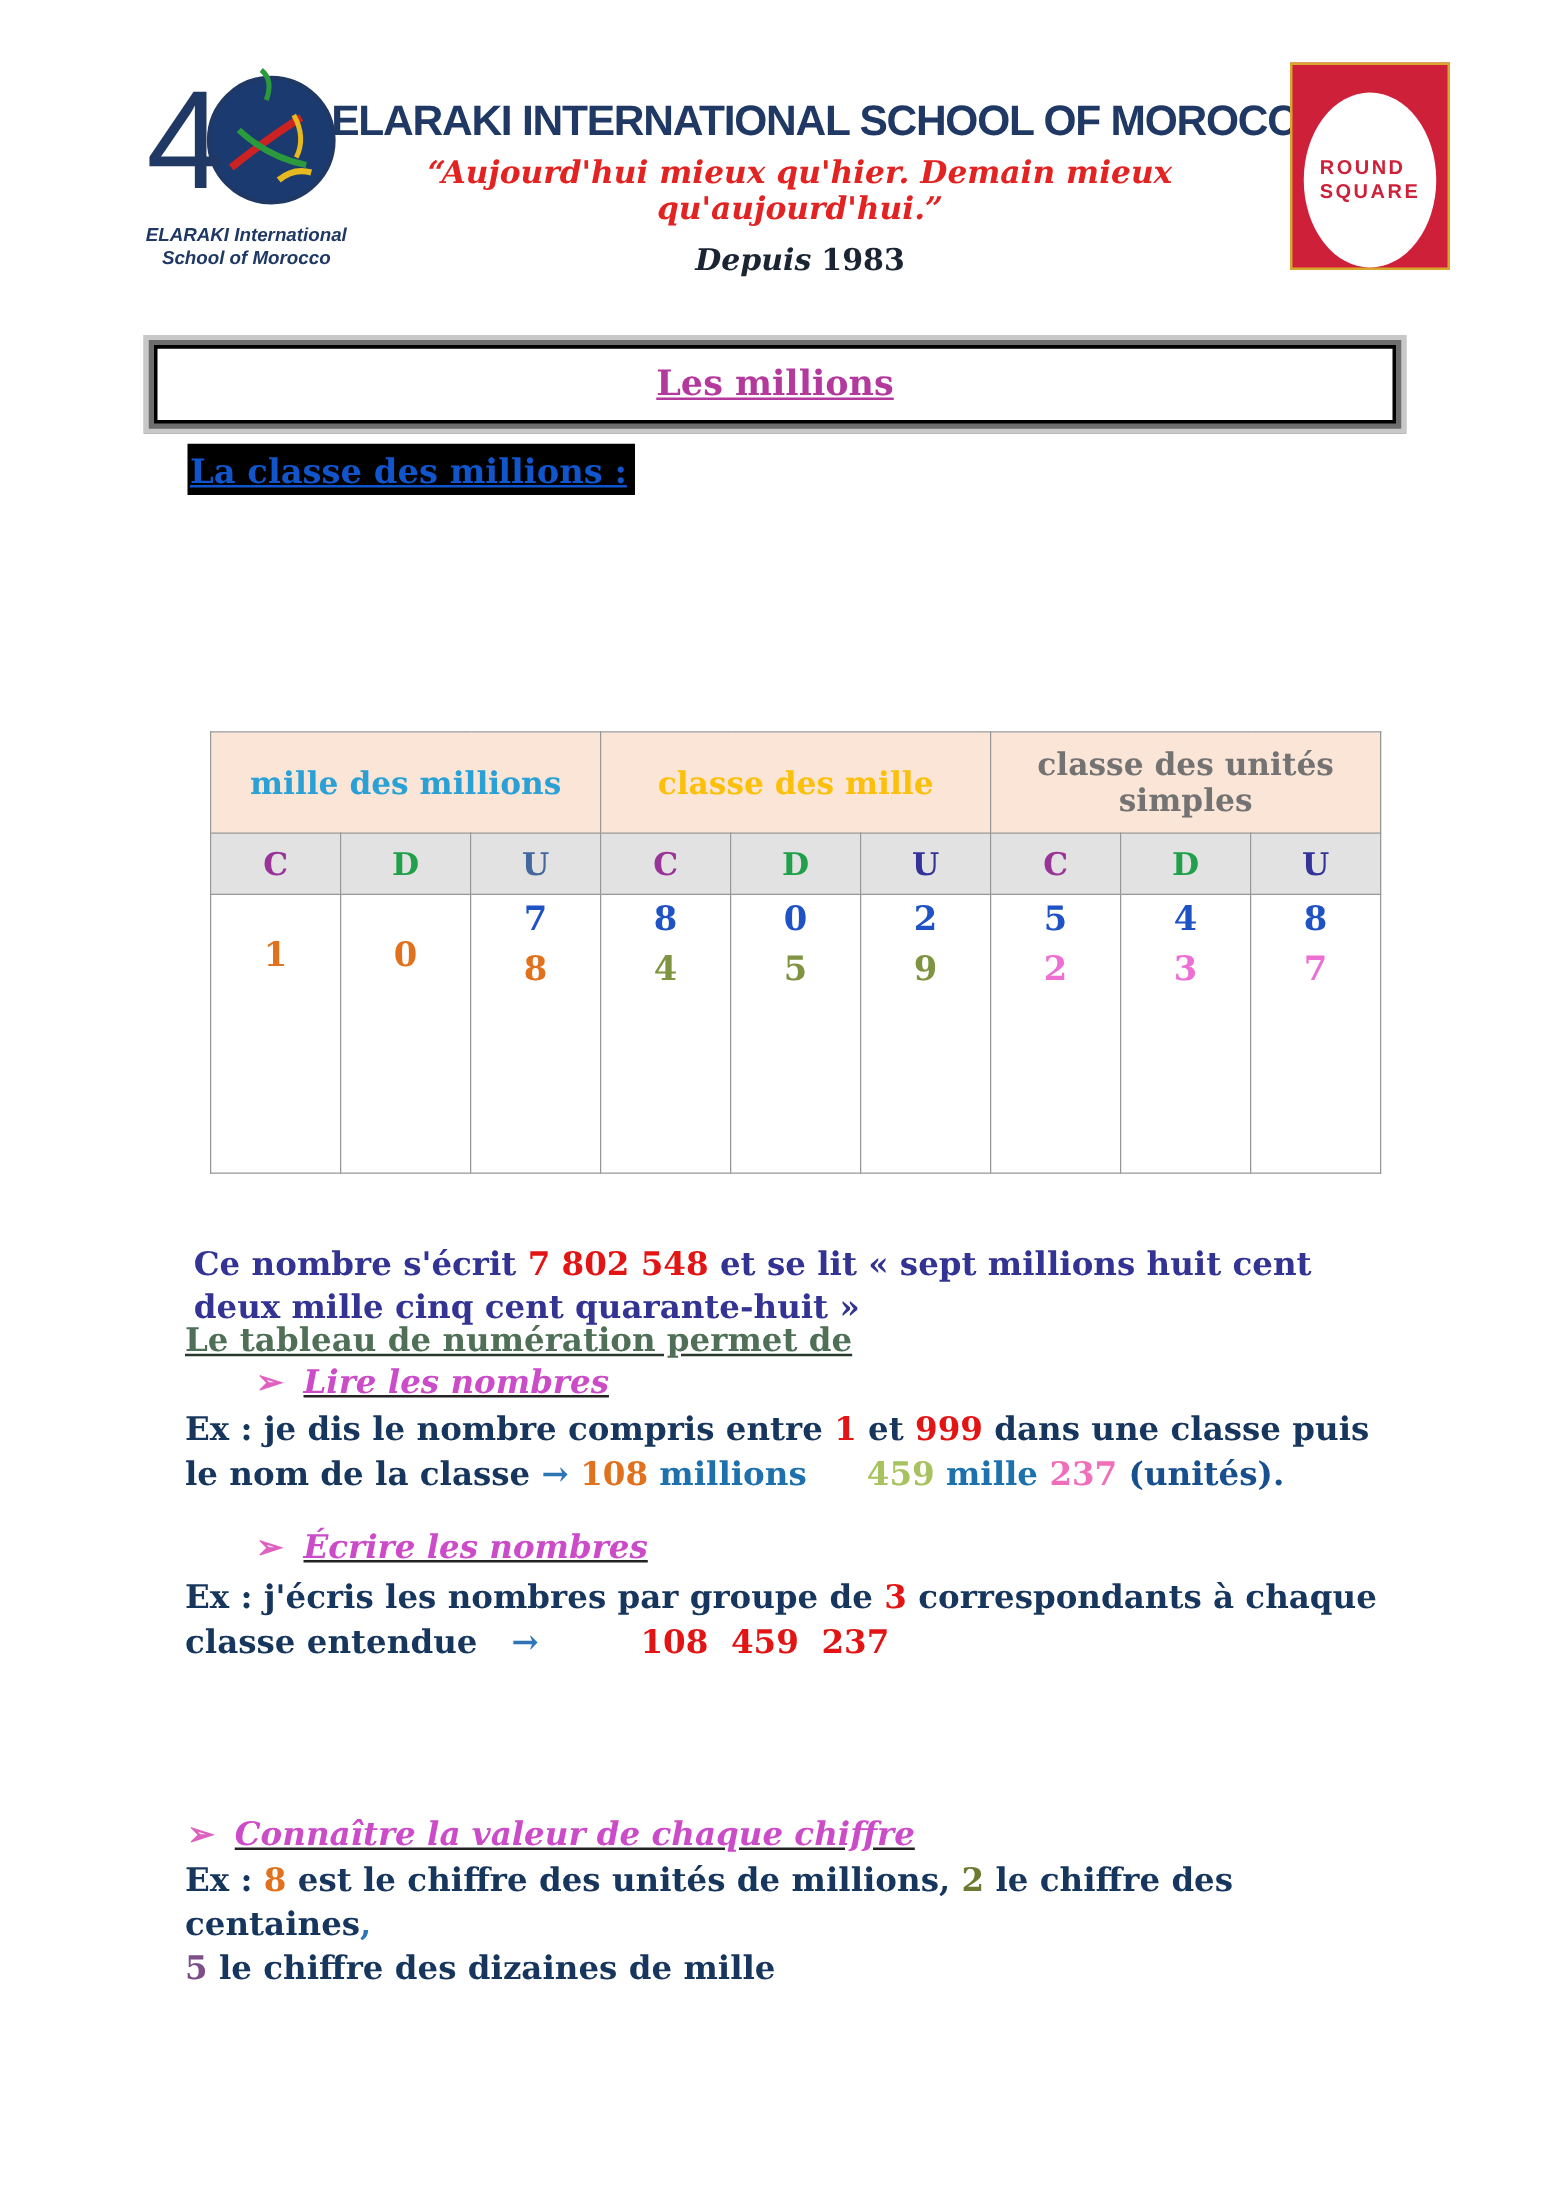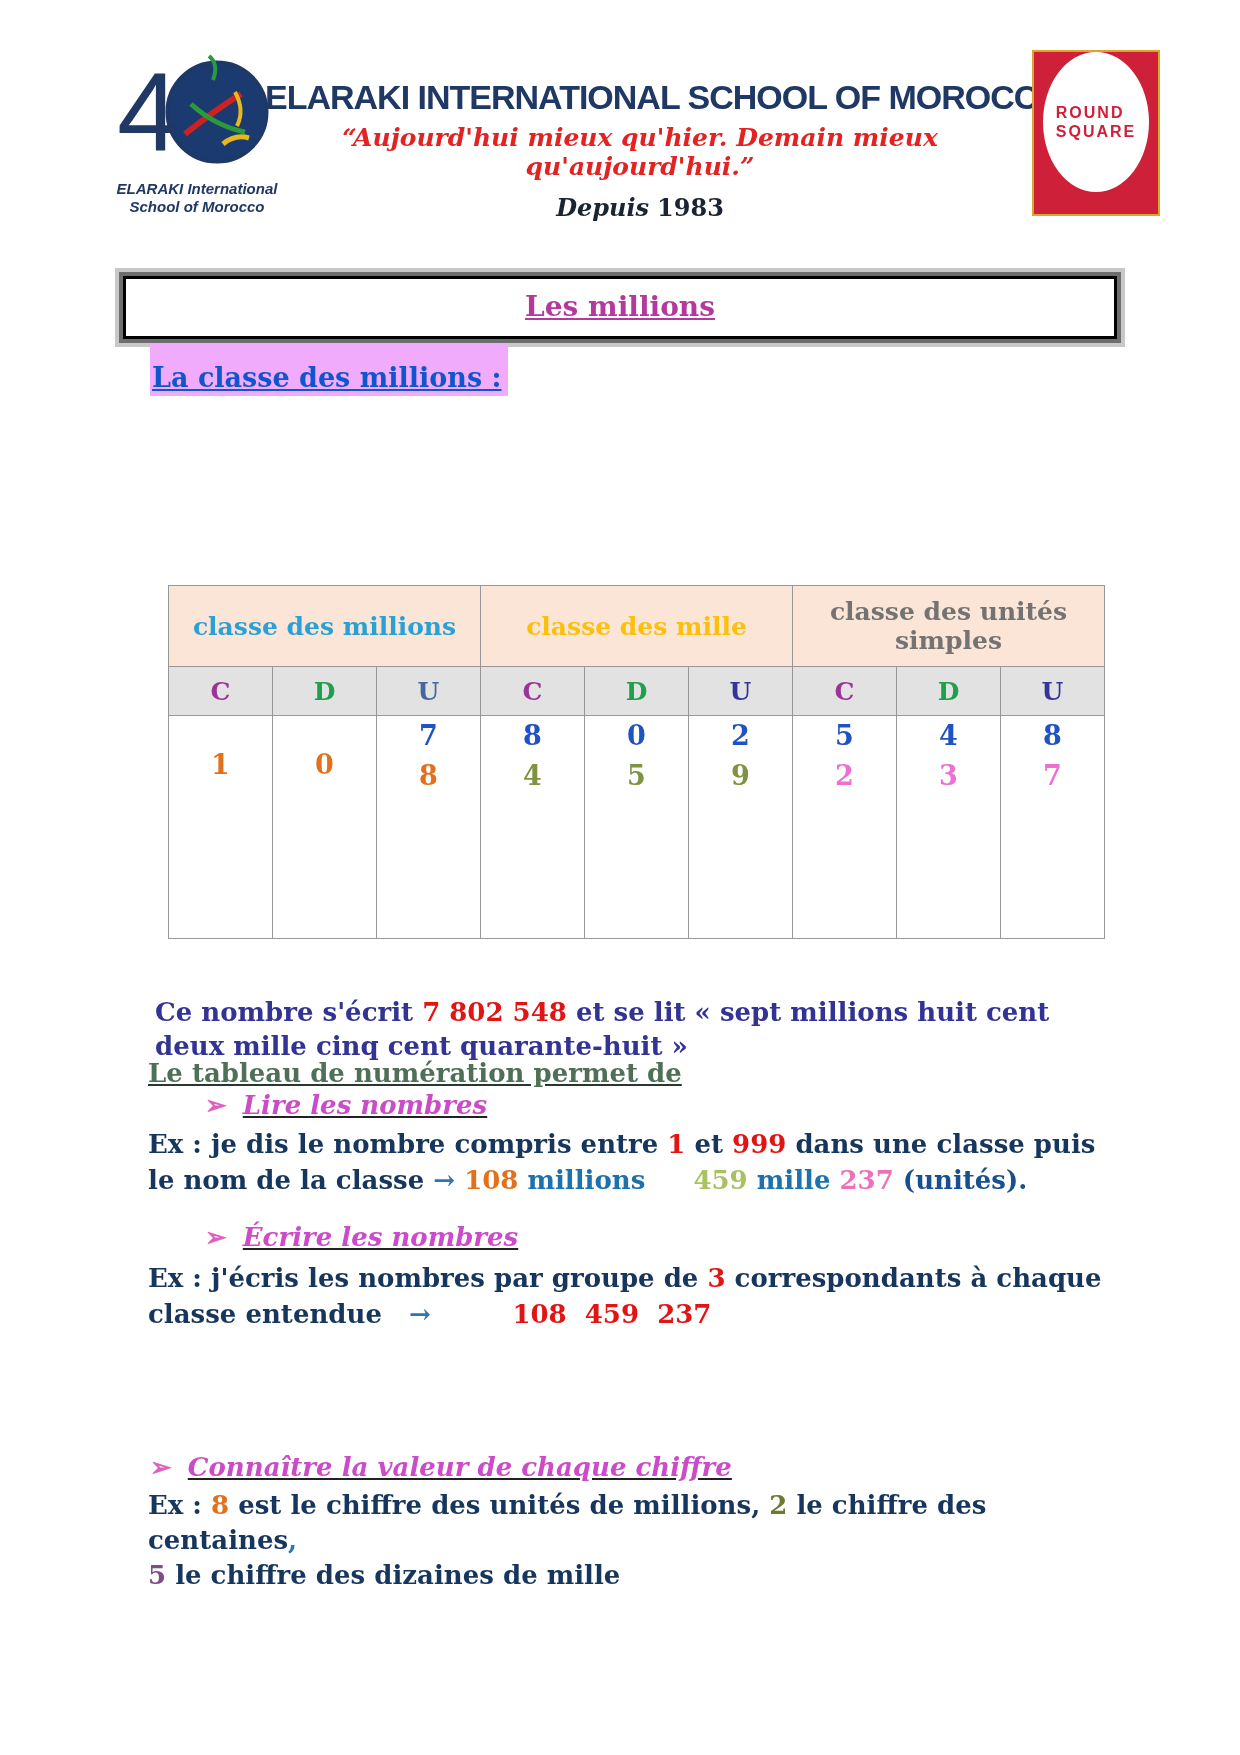--- a/index.html
+++ b/index.html
@@ -10,36 +10,36 @@
   .logo-left{position:absolute;left:92px;top:52px;width:210px;text-align:center;}
   .logo-org{margin-top:2px;font-family:"Liberation Sans",sans-serif;font-style:italic;
             font-weight:700;font-size:15px;line-height:18px;color:#1f3864;}
   .header-center{position:absolute;left:265px;top:78px;width:750px;text-align:center;}
   .school-name{font-family:"Liberation Sans",sans-serif;font-weight:700;font-size:34px;
                letter-spacing:-1px;color:#1f3864;white-space:nowrap;}
   .tagline{margin-top:6px;font-style:italic;font-size:25px;color:#e32222;}
   .since{margin-top:12px;font-size:24px;color:#1a2433;}
   .since .script{font-style:italic;margin-right:8px;}
   .round-square{position:absolute;left:1032px;top:50px;width:128px;height:166px;background:#ce2038;
-                border:2px solid #d9a62e;display:flex;align-items:flex-start;justify-content:center;box-sizing:border-box;}
+                border:2px solid #d9a62e;display:flex;align-items:flex-end;justify-content:center;box-sizing:border-box;}
   .rs-circle{width:106px;height:140px;background:#fff;border-radius:50%;display:flex;
              flex-direction:column;align-items:center;justify-content:center;}
   .rs-text{color:#ce2038;font-family:"Liberation Sans",sans-serif;font-weight:700;
            font-size:16px;letter-spacing:2px;line-height:1.2;text-align:left;}
 
   
   .title-box-outer{position:absolute;left:115px;top:268px;width:1010px;box-sizing:border-box;
                    background:#6e6e6e;border:4px solid #c8c8c8;padding:4px;}
   .title-box-inner{background:#ffffff;border:3px solid #000;text-align:center;padding:11px 0 13px;}
   .doc-title{color:#b3399c;font-size:28px;text-decoration:underline;}
 
   
   .section-heading{position:absolute;left:150px;top:362px;}
-  .section-heading span{background:#f0abfc;color:#1155cc;font-size:27px;
-                        text-decoration:underline;padding:18px 6px 3px 2px;}
+  .section-heading span{background:#000000;color:#1155cc;font-size:27px;
+                        text-decoration:underline;padding:7px 6px 3px 2px;}
   .intro{position:absolute;left:150px;top:412px;width:940px;font-size:26px;line-height:33px;
          color:#17365d;white-space:pre-wrap;}
 
   
   table.pv{position:absolute;left:168px;top:585px;border-collapse:collapse;table-layout:fixed;}
   table.pv td{border:1px solid #979797;padding:0;}
   .class-cell{height:80px;background:#fbe5d6;text-align:center;font-size:25px;}
   .h-millions{color:#29a0d6;}
   .h-mille{color:#fcc00a;}
   .h-unites{color:#737373;}
@@ -139,21 +139,21 @@
         <col style="width:104px">
       <col style="width:104px">
         <col style="width:104px">
         <col style="width:104px">
       <col style="width:104px">
         <col style="width:104px">
         <col style="width:104px">
     </colgroup>
     <tbody>
     <tr>
-      <td colspan="3" class="class-cell h-millions">classe des millions</td>
+      <td colspan="3" class="class-cell h-millions">mille des millions</td>
       <td colspan="3" class="class-cell h-mille">classe des mille</td>
       <td colspan="3" class="class-cell h-unites">classe des unités simples</td>
     </tr>
     <tr>
       <td class="cdu-cell p-c">C</td>
       <td class="cdu-cell p-d">D</td>
       <td class="cdu-cell p-u1">U</td>
       <td class="cdu-cell p-c">C</td>
       <td class="cdu-cell p-d">D</td>
       <td class="cdu-cell p-u">U</td>

